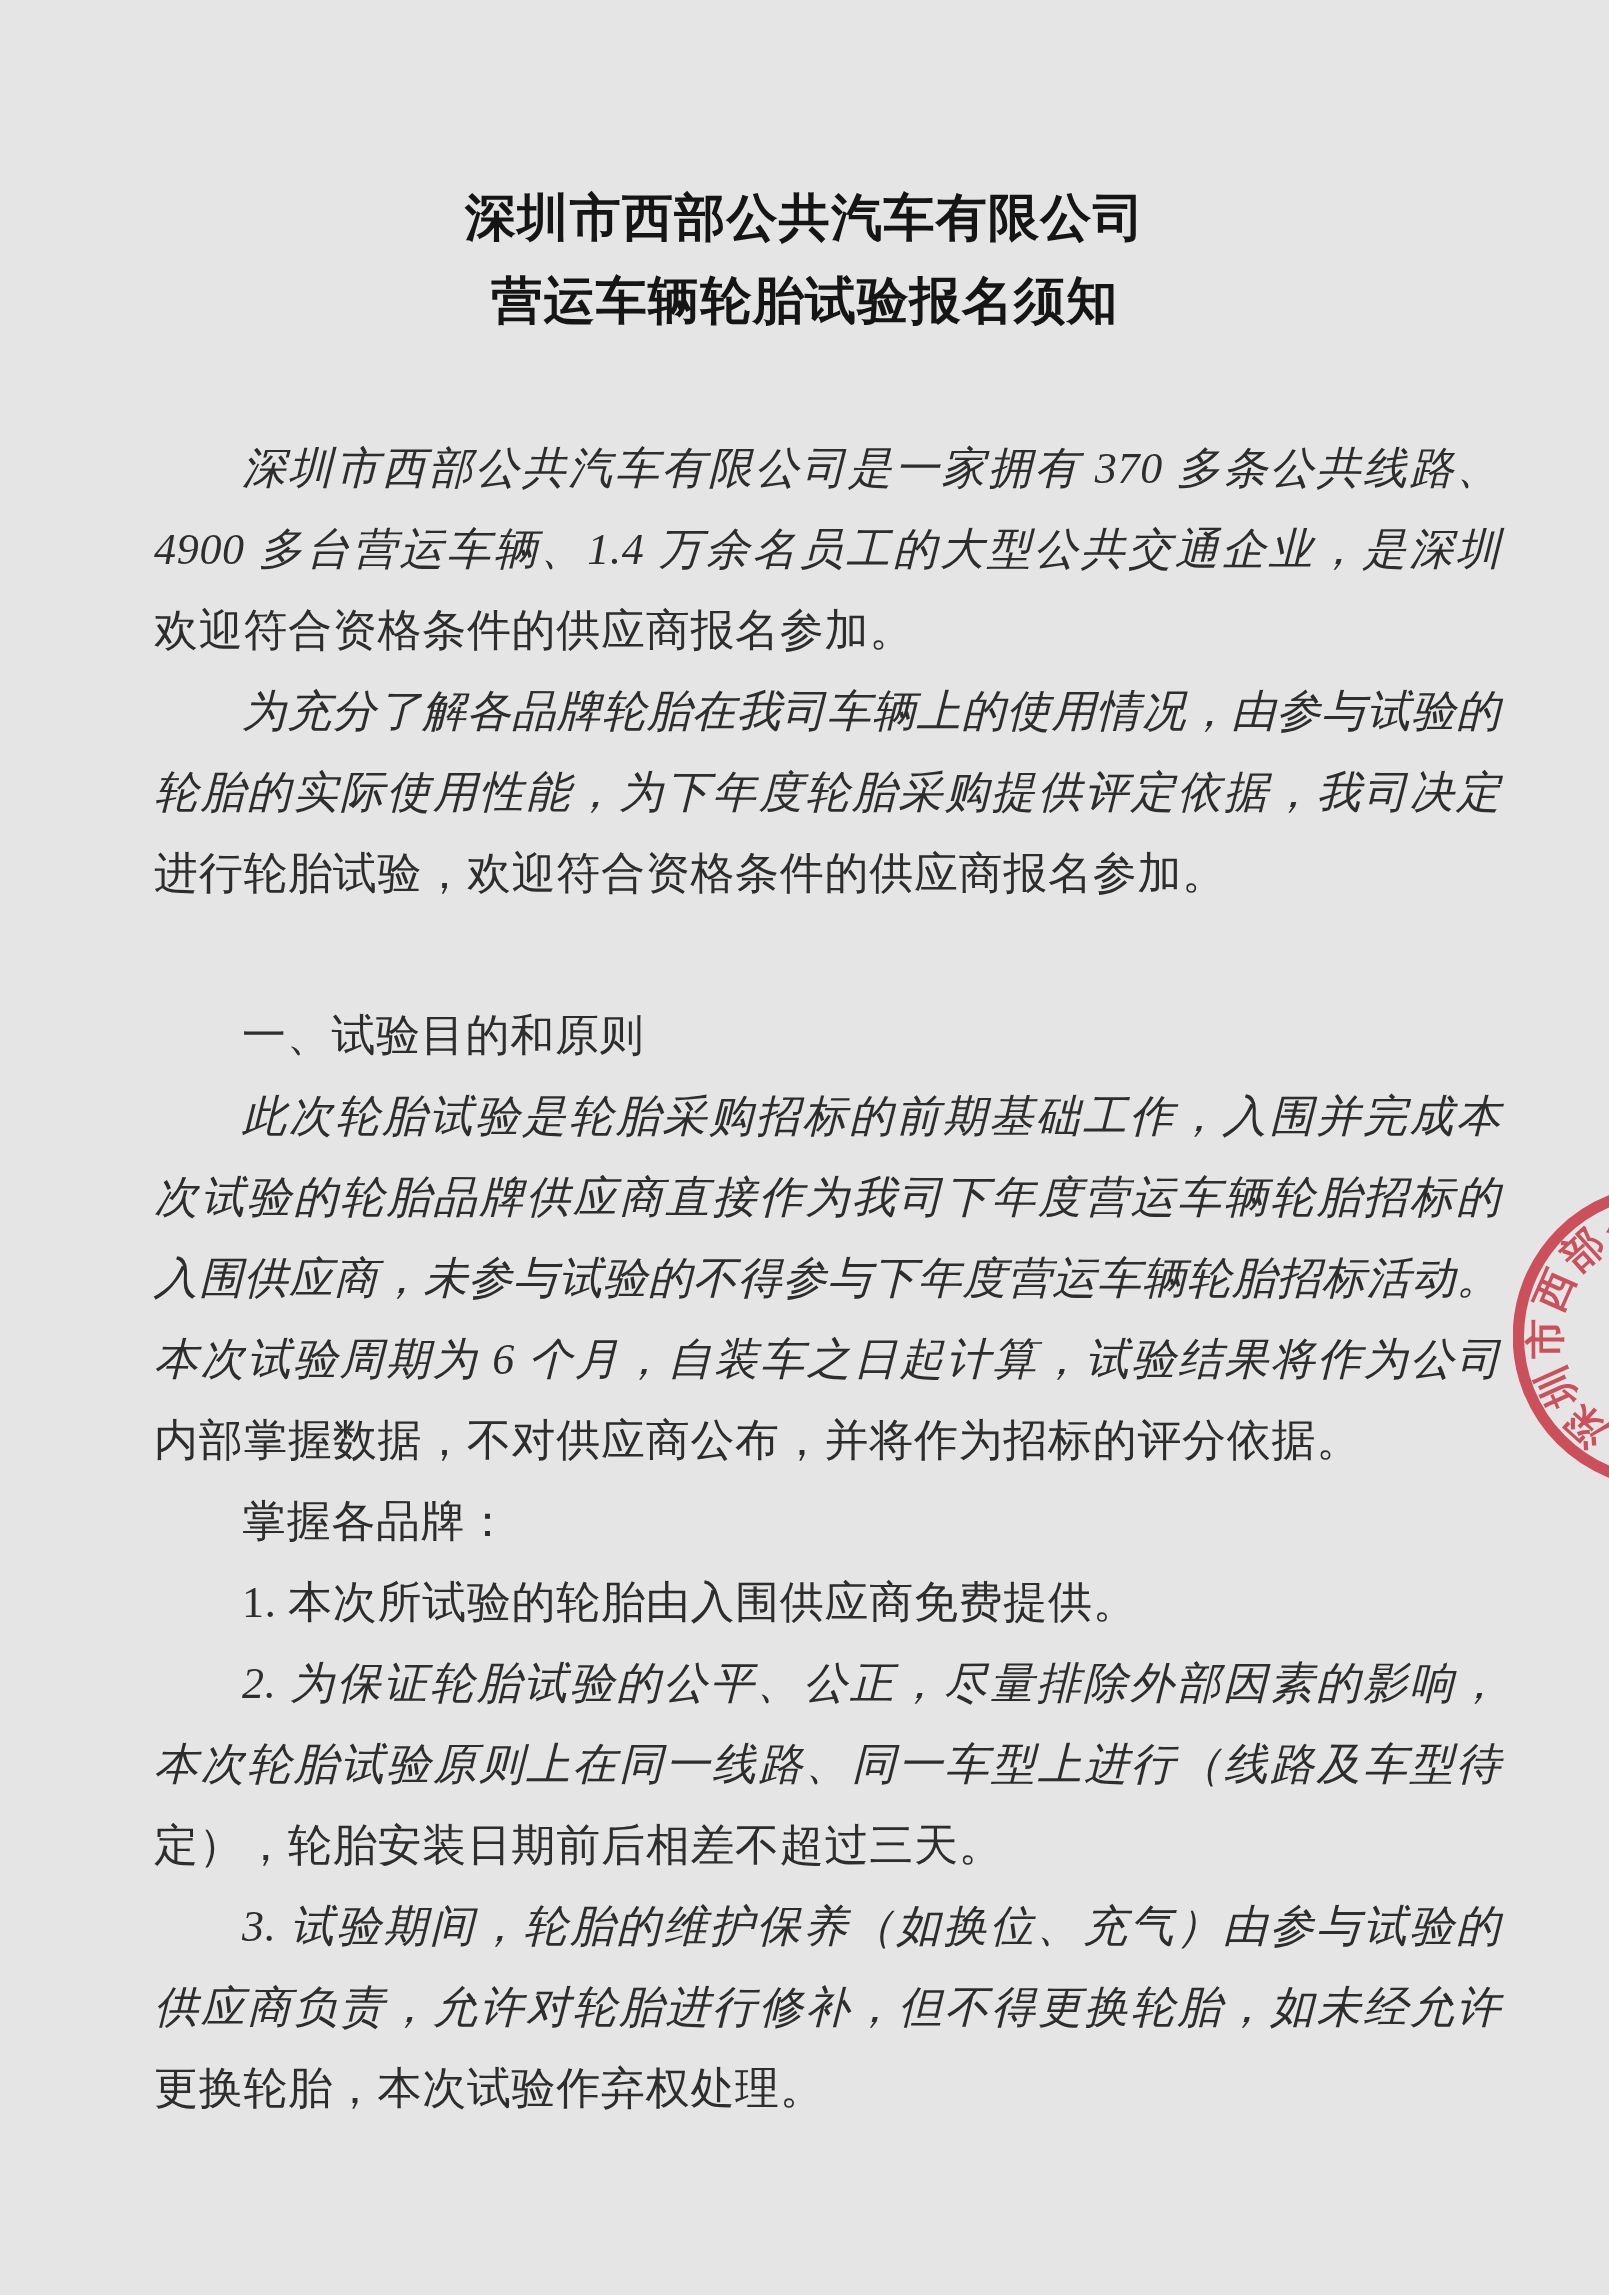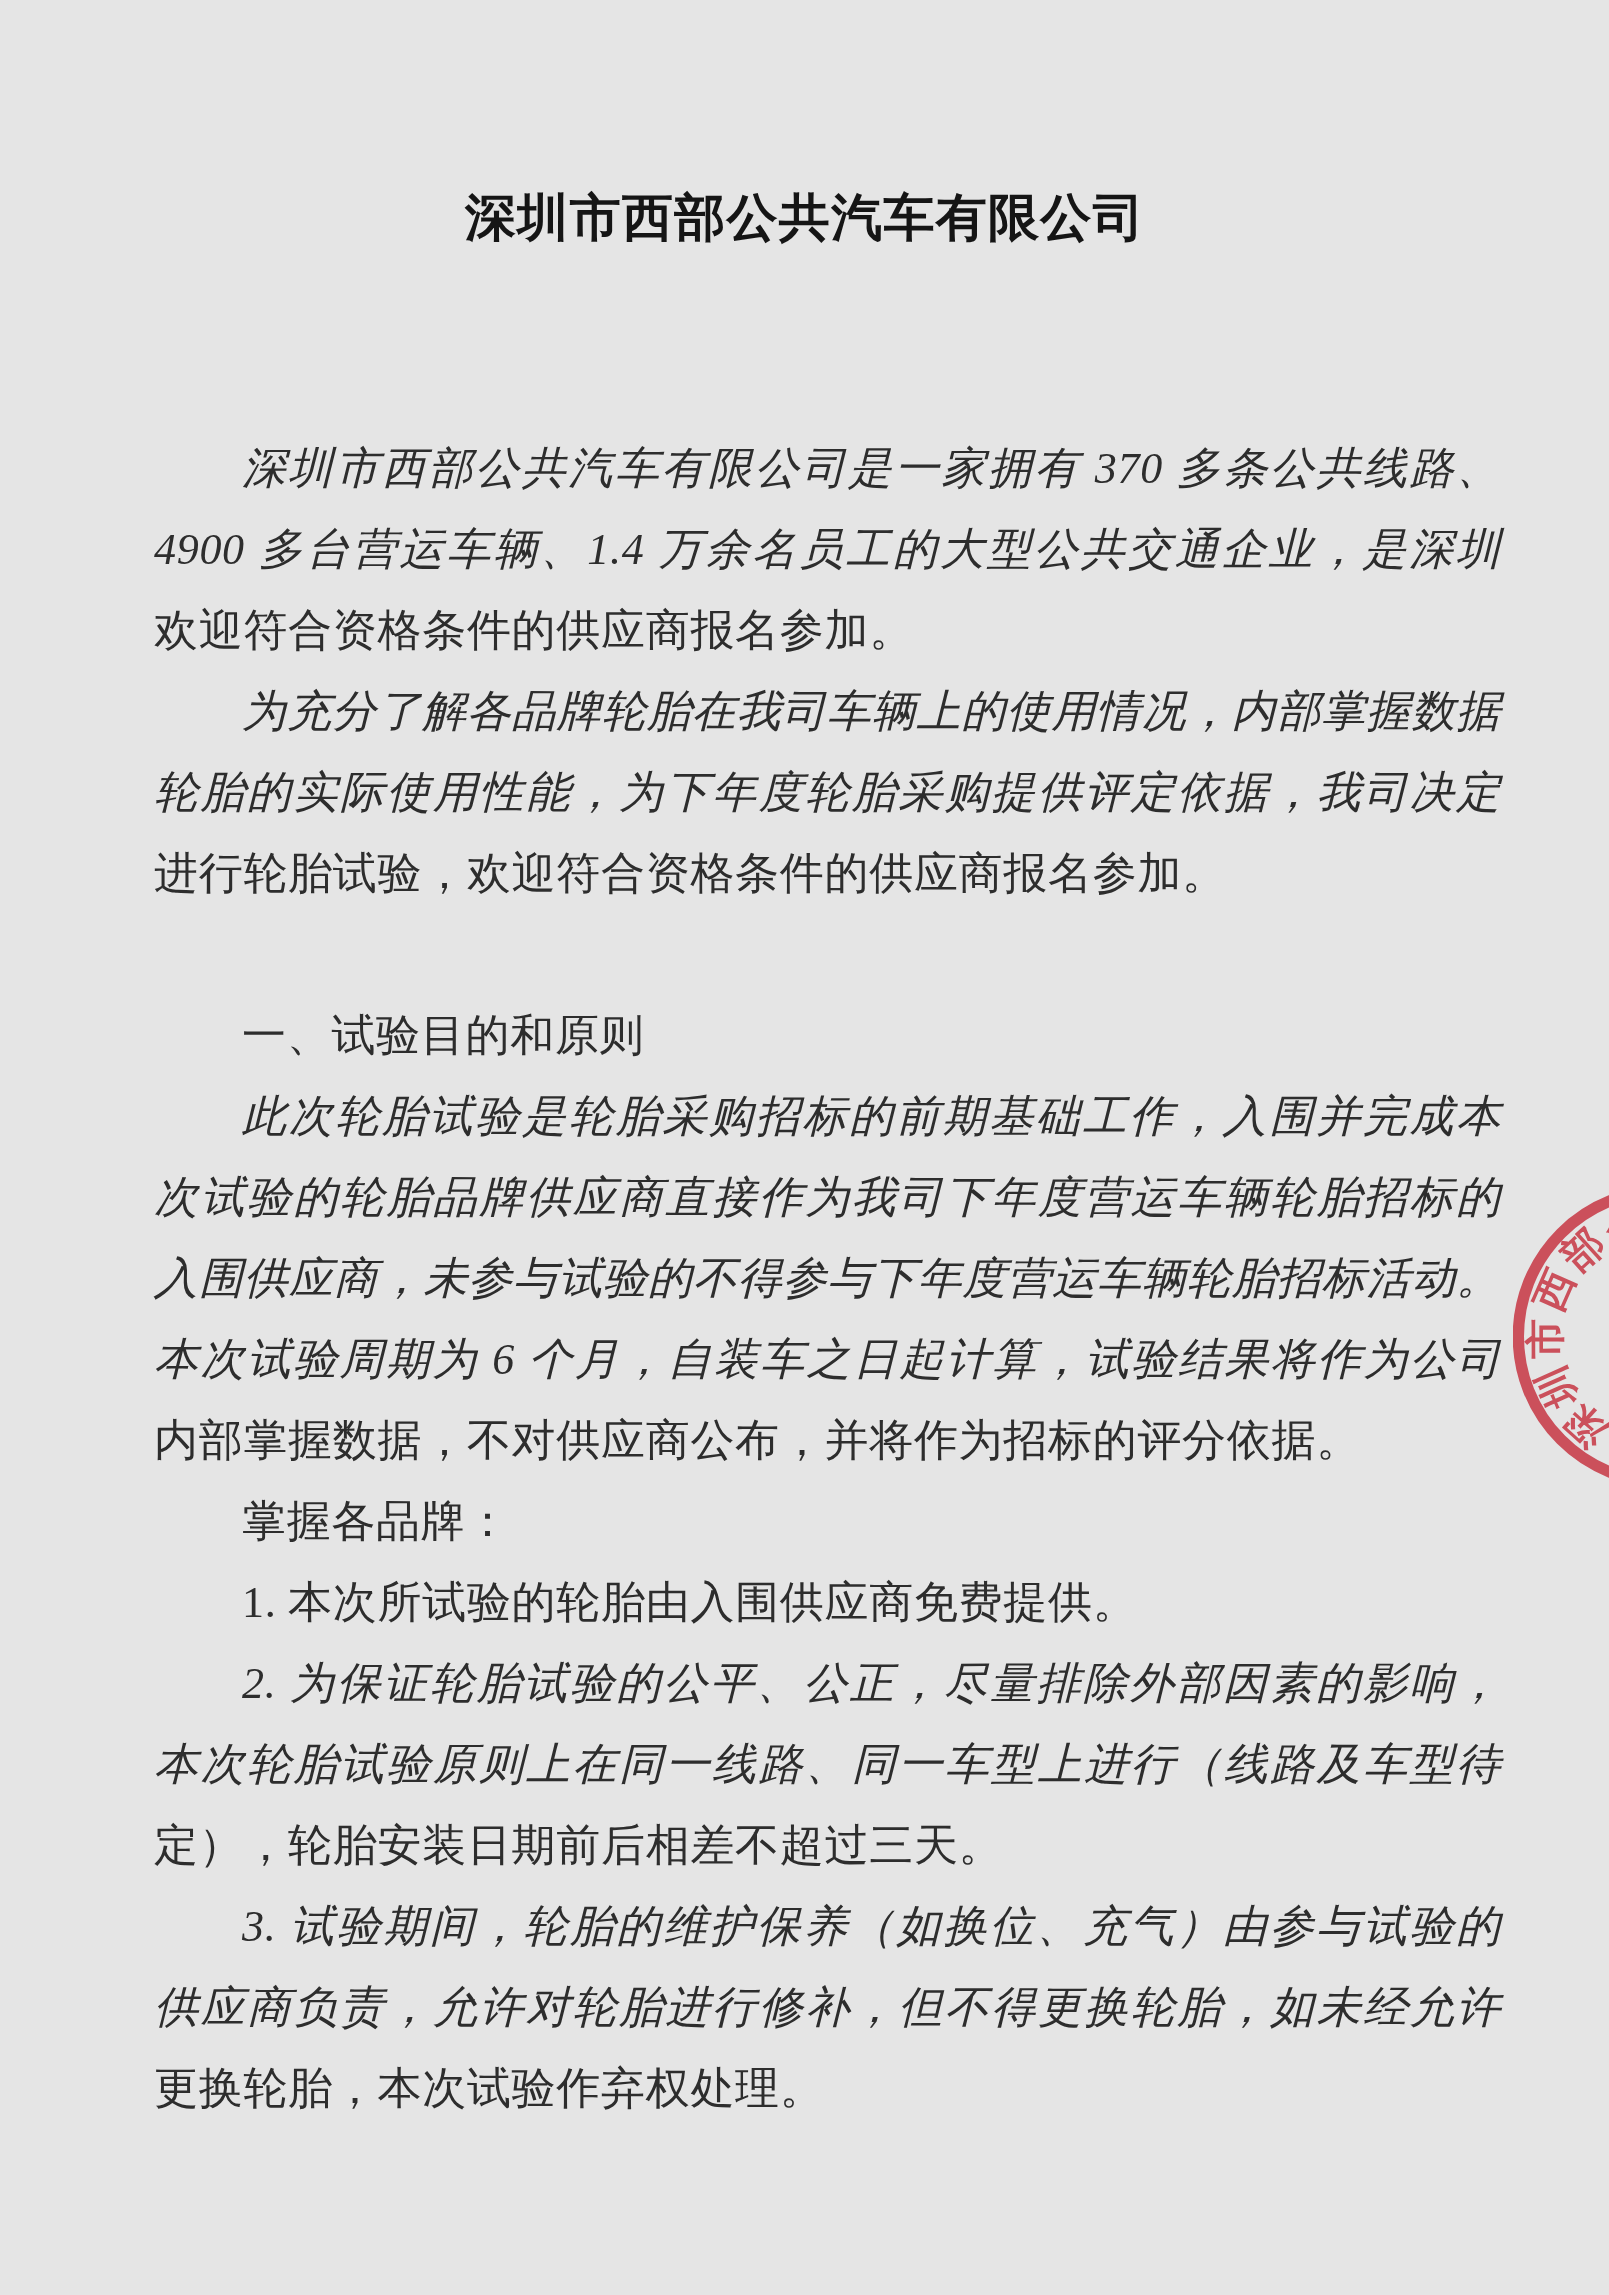--- a/index.html
+++ b/index.html
@@ -53,26 +53,27 @@
     font-size:60px;
     letter-spacing:6px;
   }
 </style>
 </head>
 <body>
 
 <div class="page">
 
   <div class="doc-title" id="title1">深圳市西部公共汽车有限公司</div>
+  <div class="doc-title" id="title2">营运车辆轮胎试验报名须知</div>
 
   <div class="body-text">
     <div class="line indent stretch">深圳市西部公共汽车有限公司是一家拥有 370 多条公共线路、</div>
     <div class="line stretch">4900 多台营运车辆、1.4 万余名员工的大型公共交通企业，是深圳</div>
     <div class="line">欢迎符合资格条件的供应商报名参加。</div>
-    <div class="line indent stretch">为充分了解各品牌轮胎在我司车辆上的使用情况，内部掌握数据</div>
+    <div class="line indent stretch">为充分了解各品牌轮胎在我司车辆上的使用情况，由参与试验的</div>
     <div class="line stretch">轮胎的实际使用性能，为下年度轮胎采购提供评定依据，我司决定</div>
     <div class="line">进行轮胎试验，欢迎符合资格条件的供应商报名参加。</div>
     <div class="spacer-line"></div>
     <div class="line indent">一、试验目的和原则</div>
     <div class="line indent stretch">此次轮胎试验是轮胎采购招标的前期基础工作，入围并完成本</div>
     <div class="line stretch">次试验的轮胎品牌供应商直接作为我司下年度营运车辆轮胎招标的</div>
     <div class="line stretch">入围供应商，未参与试验的不得参与下年度营运车辆轮胎招标活动。</div>
     <div class="line stretch">本次试验周期为 6 个月，自装车之日起计算，试验结果将作为公司</div>
     <div class="line">内部掌握数据，不对供应商公布，并将作为招标的评分依据。</div>
     <div class="line indent">掌握各品牌：</div>

